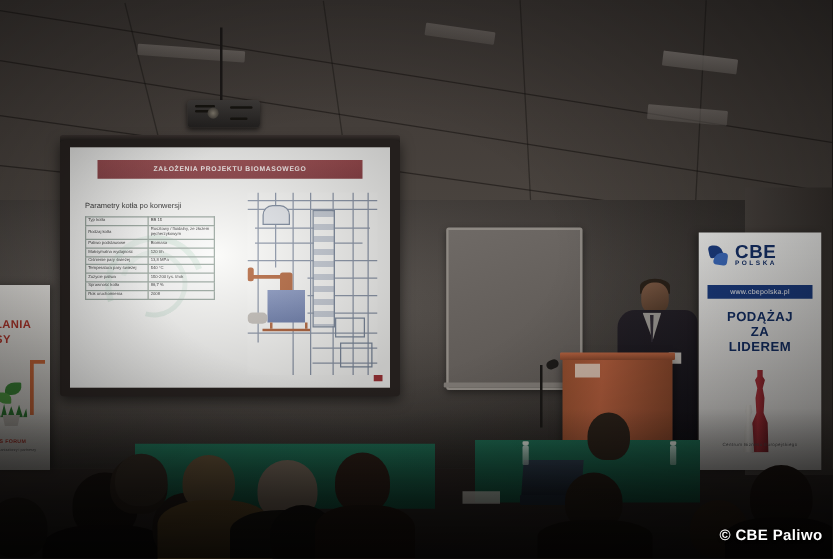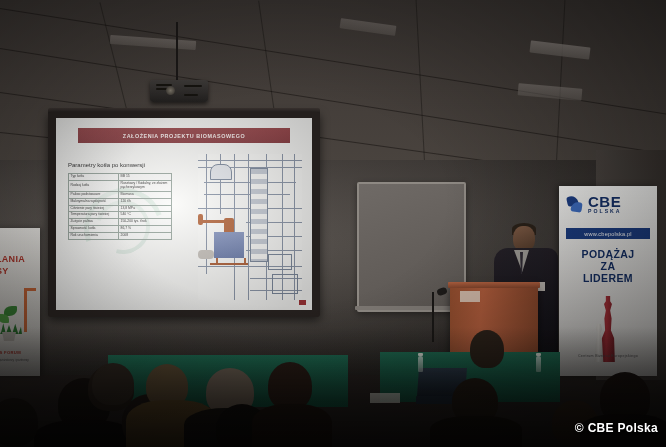--- a/index.html
+++ b/index.html
@@ -435,14 +435,14 @@
   <div class="head" style="left:552px;top:400px;width:46px;height:46px;background:#33251a;"></div>
 
   <div class="head" style="left:600px;top:372px;width:50px;height:52px;background:#1d1511;"></div>
   <div class="shoulders" style="left:580px;top:414px;width:90px;height:34px;background:#16100d;"></div>
 
   <div class="head" style="left:470px;top:330px;width:34px;height:38px;background:#2b2119;"></div>
 
   <div class="foreground-dark"></div>
   <div class="vignette"></div>
 
-  <div class="watermark">© CBE Polska</div>
+  <div class="watermark">© CBE Paliwo</div>
 </div>
 
 </body></html>

